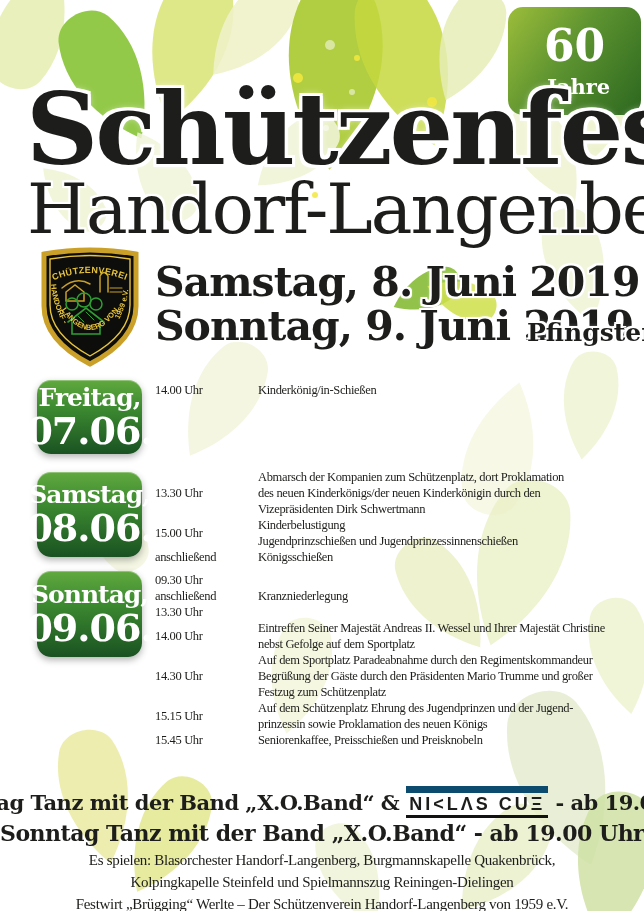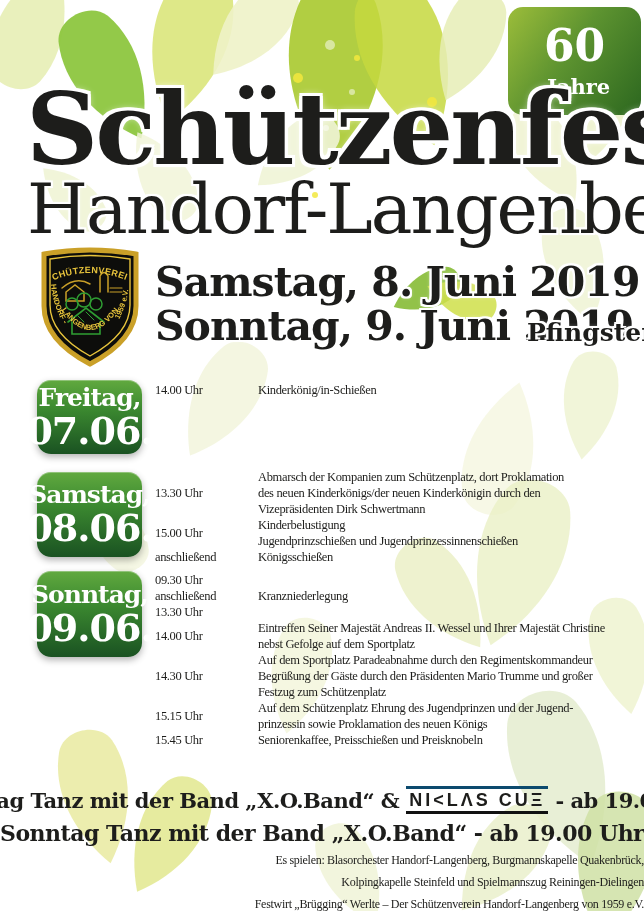--- a/index.html
+++ b/index.html
@@ -45,25 +45,25 @@
   .sched{left:155px;font-size:12.5px;line-height:16px;letter-spacing:-0.35px;}
   #sched-fr{top:382px;} #sched-sa{top:469px;} #sched-so{top:572px;}
   .sched-row{display:flex;align-items:center;}
   .sched-time{width:103px;flex:none;}
   .sched-desc div{white-space:nowrap;}
 
   .foot1{left:0;top:786px;width:644px;display:flex;align-items:center;justify-content:center;
          font-family:"DejaVu Serif",serif;font-weight:bold;font-size:21px;letter-spacing:-0.5px;
          white-space:nowrap;}
   .niklas{font-family:"Liberation Sans",sans-serif;font-weight:bold;font-size:18px;
-         letter-spacing:3px;border-top:3px solid #0c4a6e;border-bottom:3px solid #111;
+         letter-spacing:3px;border-top:7px solid #0c4a6e;border-bottom:3px solid #111;
          padding:1px 3px;margin:0 7px;line-height:20px;}
   .foot2{left:0;top:820px;width:644px;text-align:center;font-family:"DejaVu Serif",serif;
          font-weight:bold;font-size:22px;letter-spacing:-0.5px;white-space:nowrap;}
-  .fine{left:0;width:644px;text-align:right;font-size:12px;line-height:22px;
+  .fine{left:0;width:644px;text-align:center;font-size:15px;line-height:22px;
          letter-spacing:-0.3px;white-space:nowrap;}
   #fine3{top:849px;} #fine4{top:871px;} #fine5{top:893px;}
 </style>
 </head>
 <body>
 
 <div class="poster">
 
   <svg class="bg" width="644" height="911" viewBox="0 0 644 911" xmlns="http://www.w3.org/2000/svg">
     <defs>

